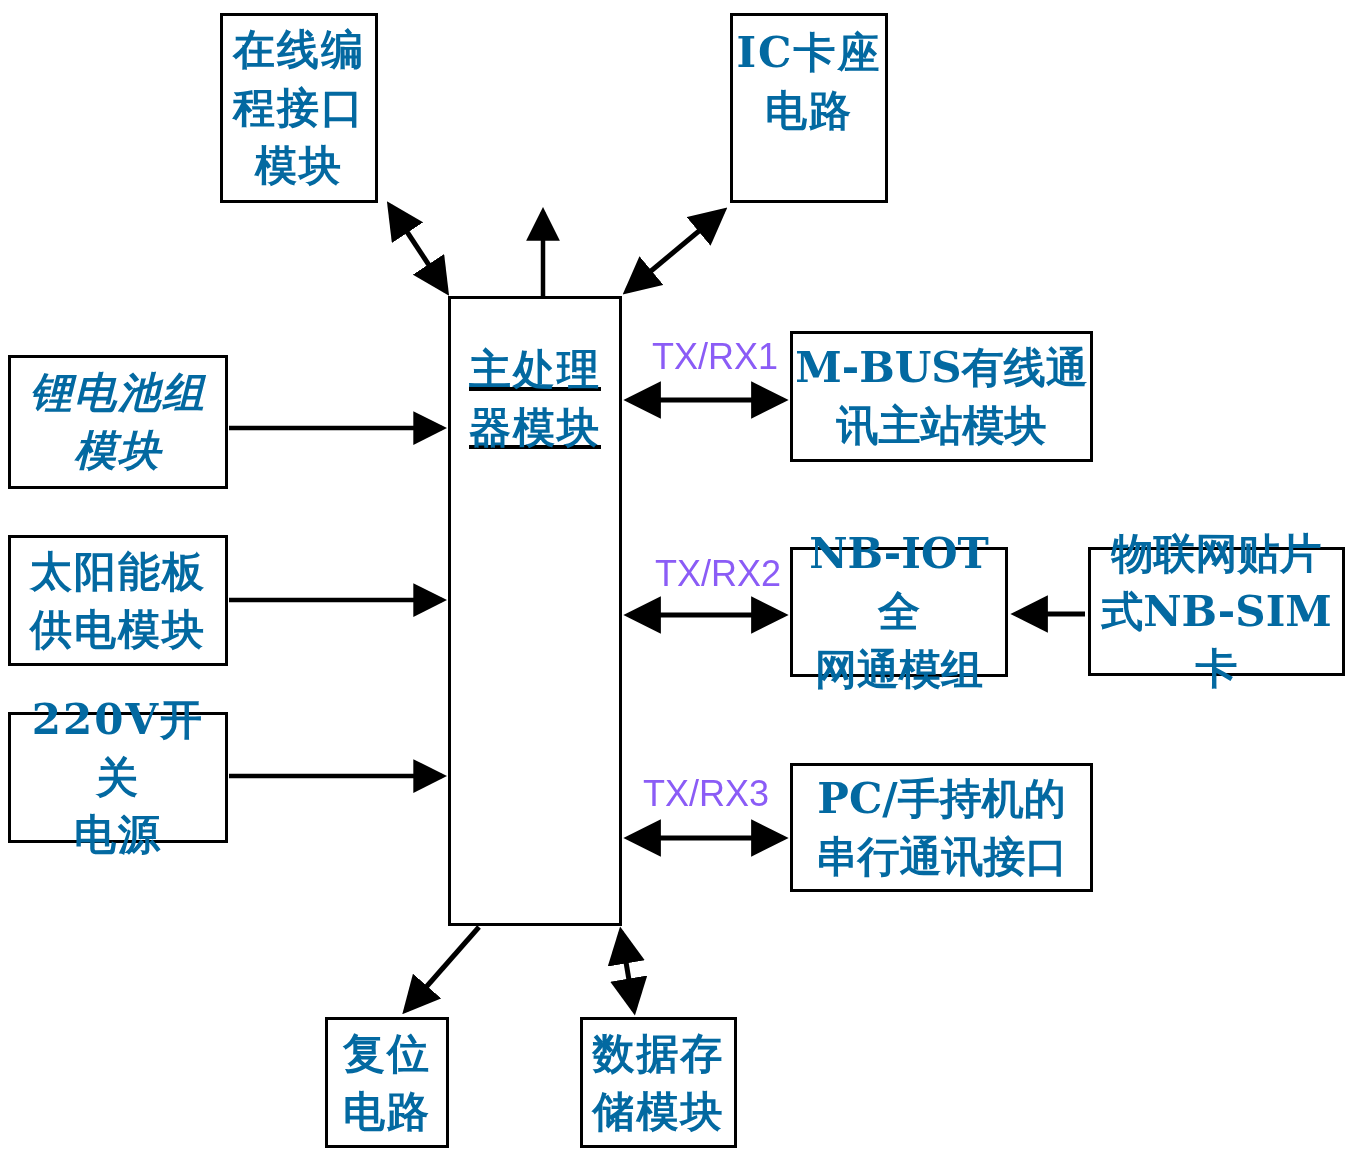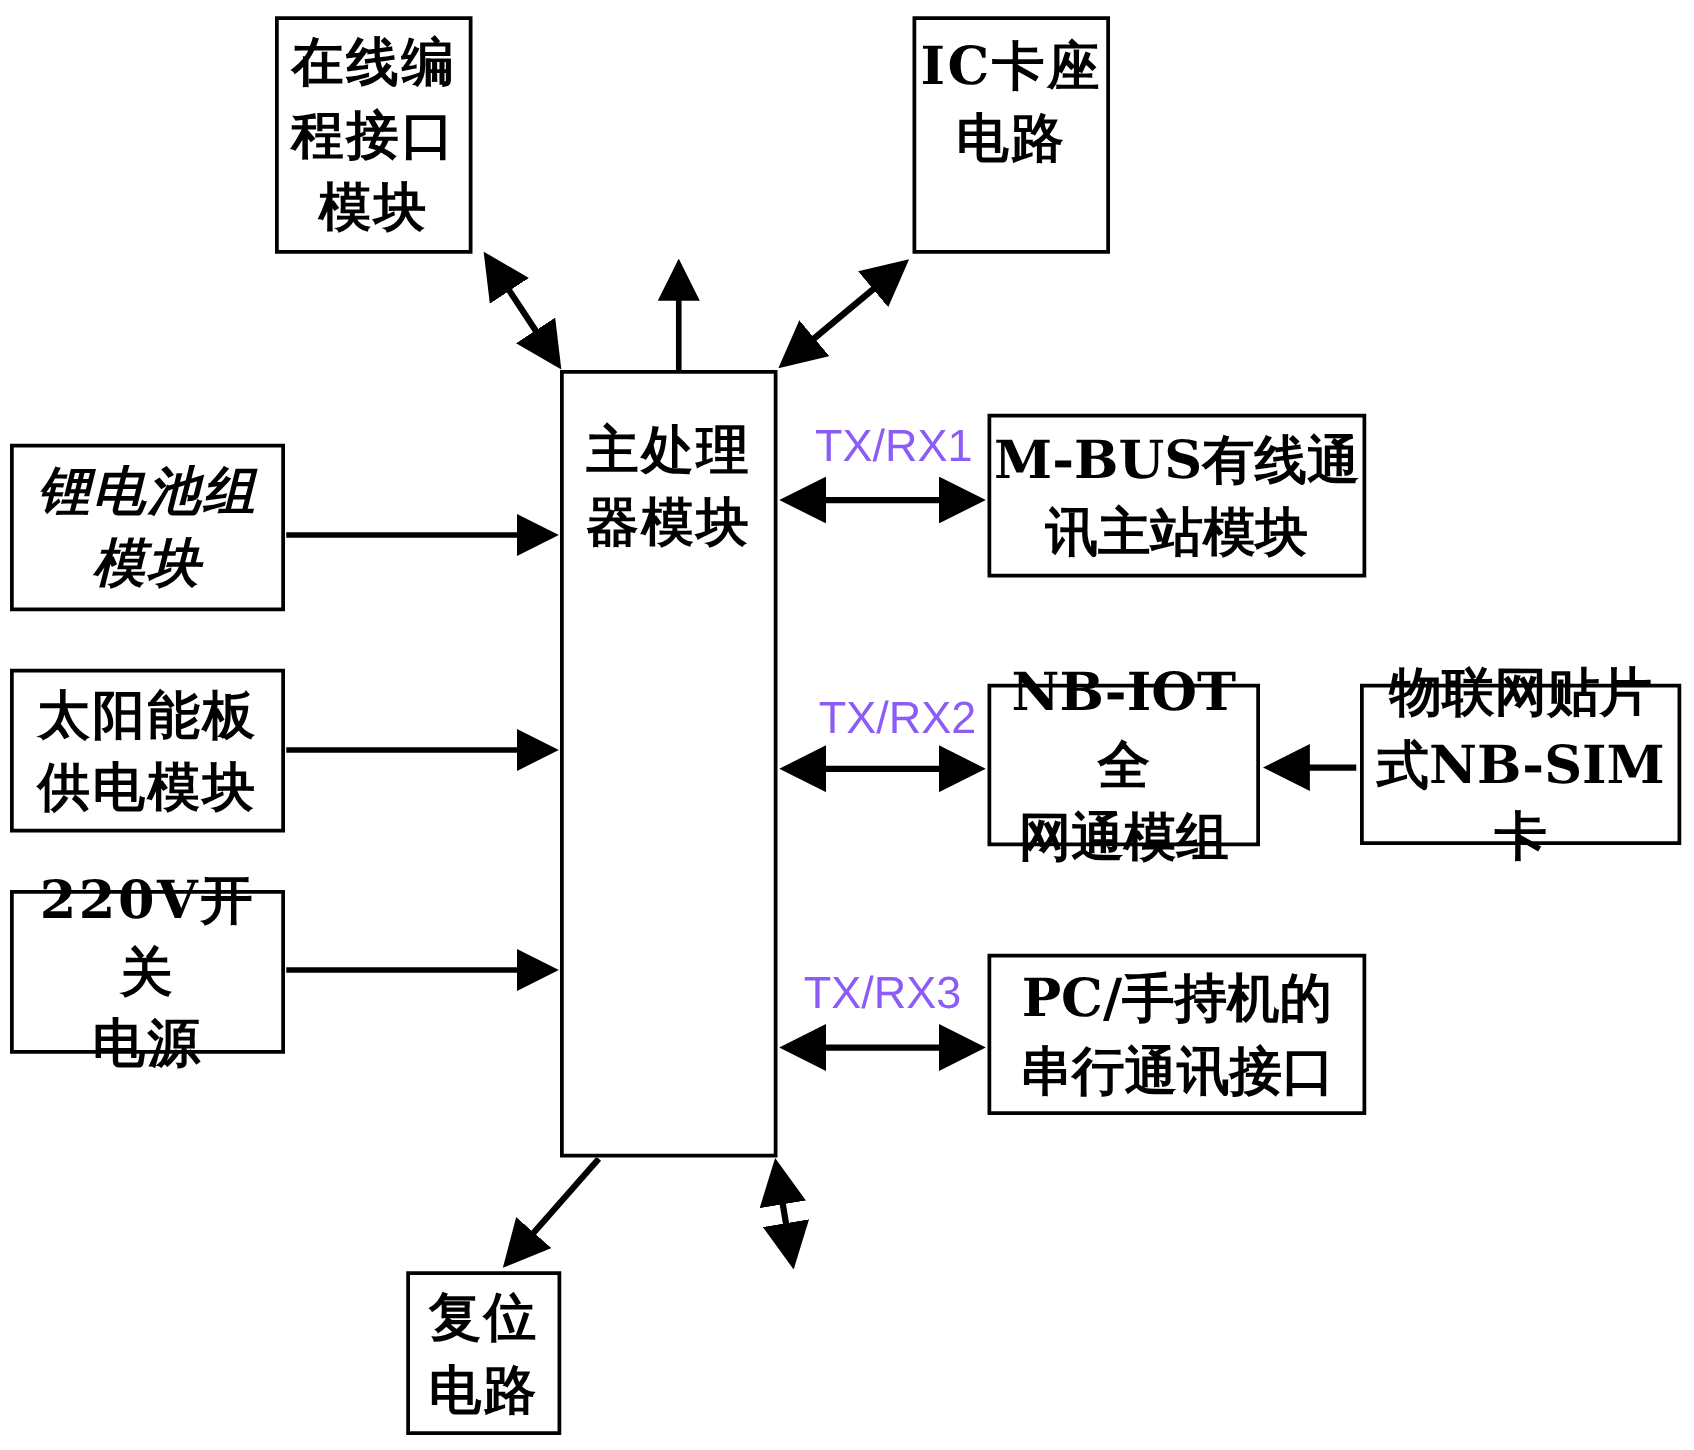--- a/index.html
+++ b/index.html
@@ -32,21 +32,21 @@
     align-items: center;
     justify-content: center;
     text-align: center;
   }
   .box.align-top {
     align-items: flex-start;
   }
   .lbl {
     white-space: pre-line;
     font-weight: bold;
-    color: #000000;
+    color: #0369a1;
     font-size: 42px;
     line-height: 1.38;
     letter-spacing: 2px;
   }
   .lbl.small-gap {
     letter-spacing: 0px;
   }
   .arrow-label {
     position: absolute;
     font-family: "Liberation Sans", "DejaVu Sans", sans-serif;
@@ -97,21 +97,21 @@
 程接口
 模块</span>
   </div>
 
 
   <div class="box align-top" style="left:730px; top:13px; width:158px; height:190px; padding-top:8px;">
     <span class="lbl">IC卡座
 电路</span>
   </div>
 
-  <div class="box align-top" style="left:448px; top:296px; width:174px; height:630px; padding-top:32px;">
+  <div class="box align-top" style="left:448px; top:296px; width:174px; height:630px; padding-top:42px;text-decoration:underline;">
     <span class="lbl">主处理
 器模块</span>
   </div>
 
   <div class="box" style="left:8px; top:355px; width:220px; height:134px;font-style:italic;">
     <span class="lbl">锂电池组
 模块</span>
   </div>
 
   <div class="box" style="left:8px; top:535px; width:220px; height:131px;">
@@ -142,18 +142,22 @@
   <div class="box" style="left:1088px; top:547px; width:257px; height:129px;">
     <span class="lbl small-gap">物联网贴片
 式NB-SIM卡</span>
   </div>
 
   <div class="box" style="left:325px; top:1017px; width:124px; height:131px;">
     <span class="lbl">复位
 电路</span>
   </div>
 
+  <div class="box" style="left:580px; top:1017px; width:157px; height:131px;">
+    <span class="lbl">数据存
+储模块</span>
+  </div>
 
   <div class="arrow-label" style="left:652px; top:336px;">TX/RX1</div>
   <div class="arrow-label" style="left:655px; top:553px;">TX/RX2</div>
   <div class="arrow-label" style="left:643px; top:773px;">TX/RX3</div>
 
 </div>
 
 </body></html>

